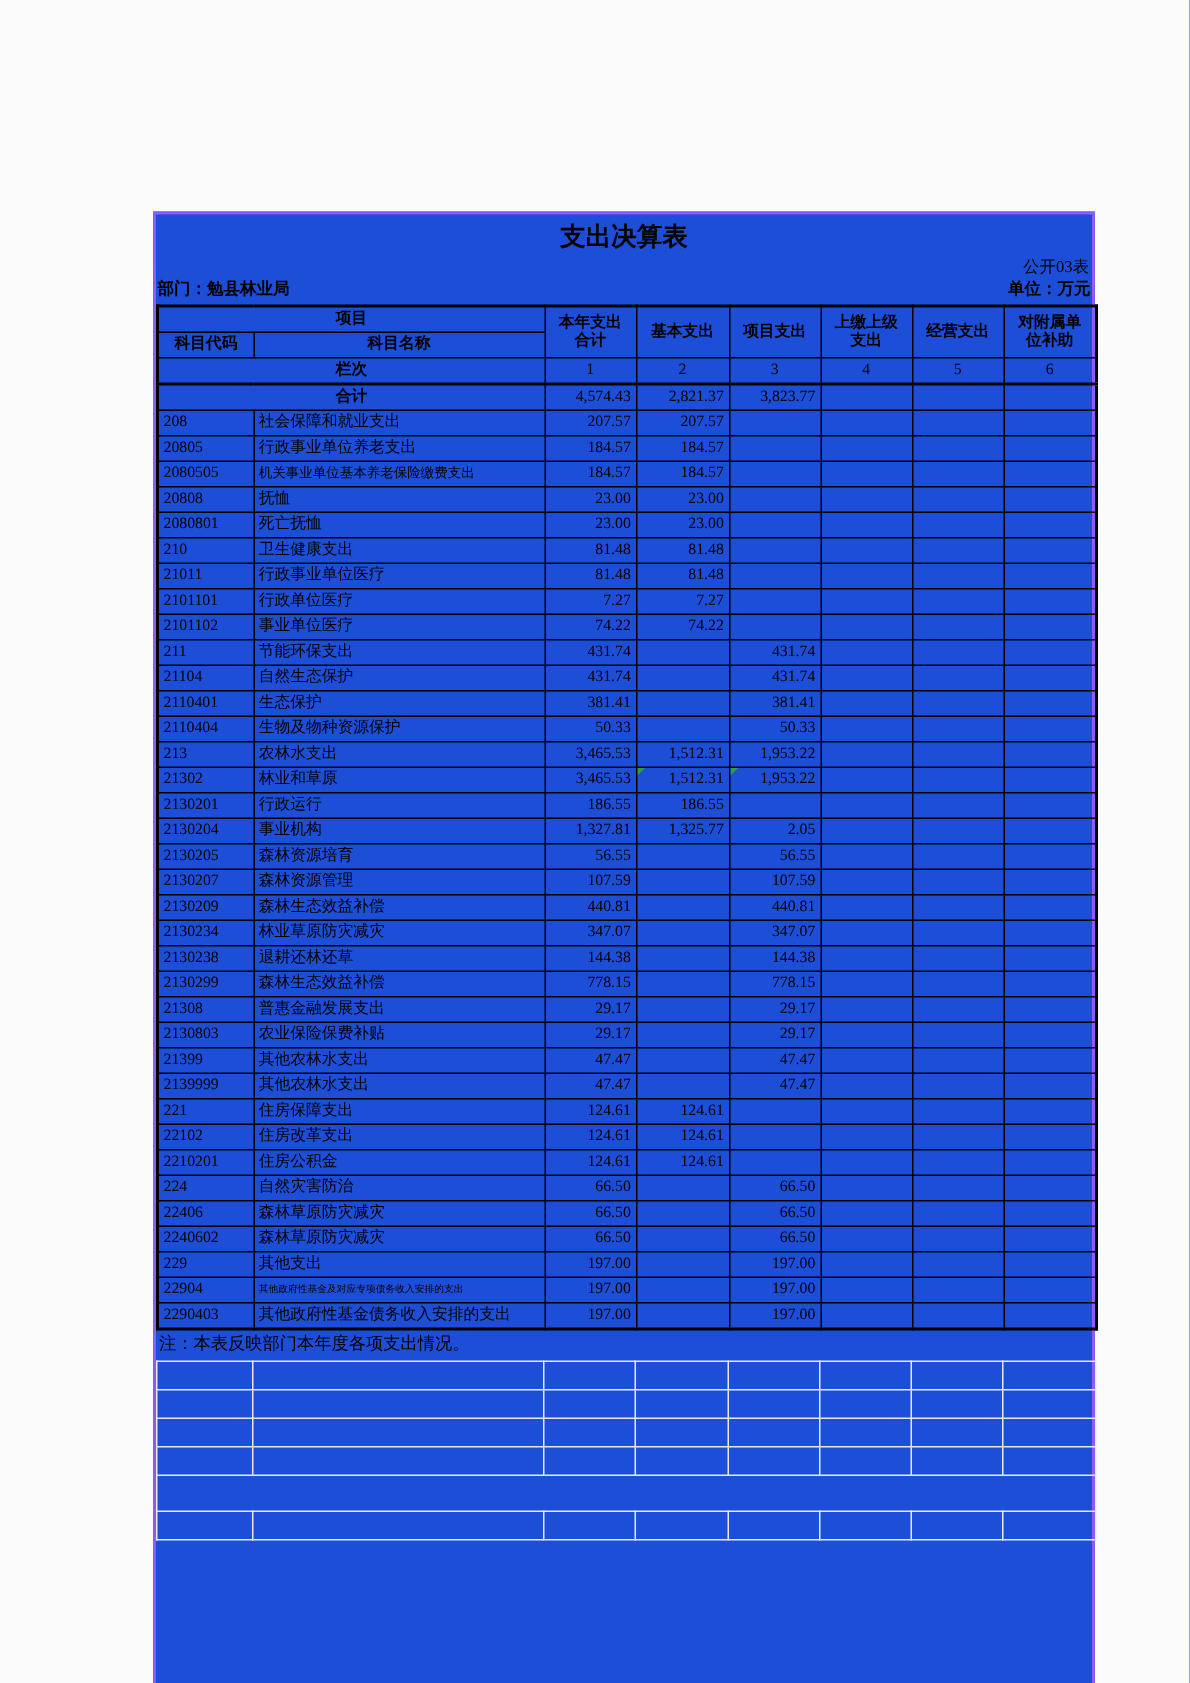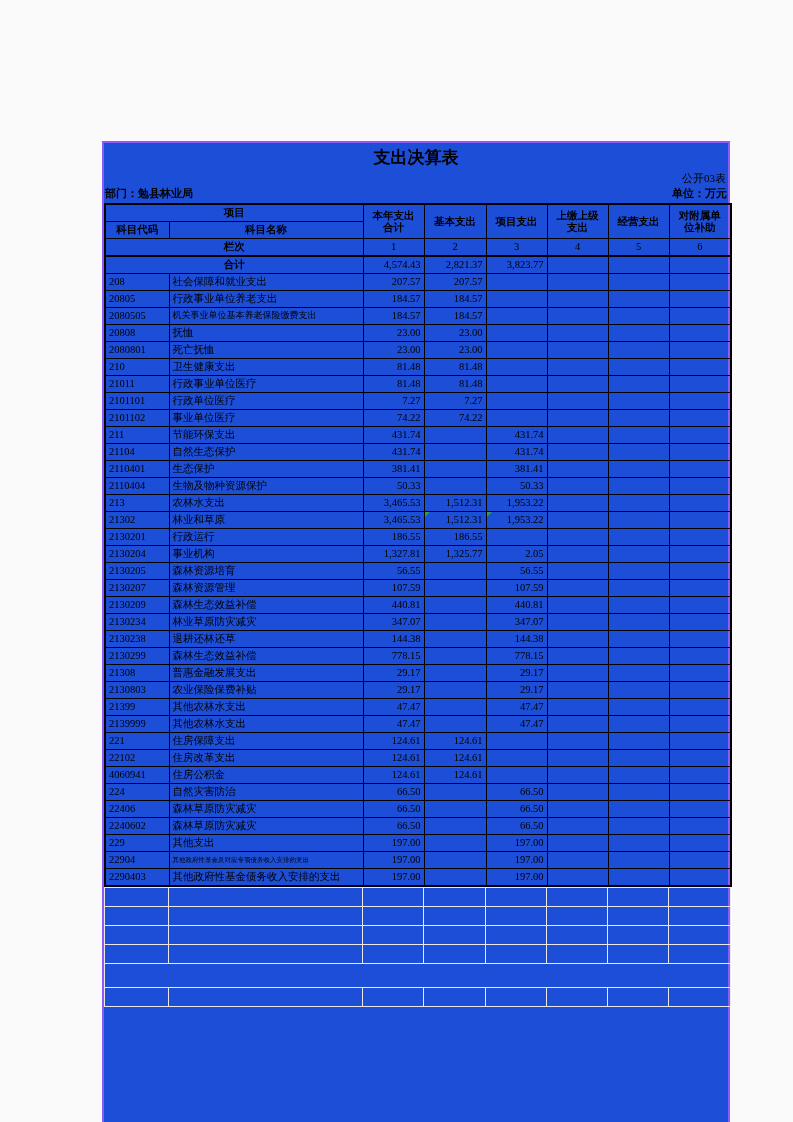--- a/index.html
+++ b/index.html
@@ -444,21 +444,21 @@
             <td class="name">住房改革支出</td>
             <td class="num">124.61</td>
             <td class="num">124.61</td>
             <td class="num"></td>
             <td class="num"></td>
             <td class="num"></td>
             <td class="num"></td>
           </tr>
 
           <tr>
-            <td class="code">4060941</td>
+            <td class="code">2210201</td>
             <td class="name">住房公积金</td>
             <td class="num">124.61</td>
             <td class="num">124.61</td>
             <td class="num"></td>
             <td class="num"></td>
             <td class="num"></td>
             <td class="num"></td>
           </tr>
 
           <tr>
@@ -522,20 +522,21 @@
             <td class="num">197.00</td>
             <td class="num"></td>
             <td class="num">197.00</td>
             <td class="num"></td>
             <td class="num"></td>
             <td class="num"></td>
           </tr>
         </tbody>
     </table>
 
+    <div class="note-line">注：本表反映部门本年度各项支出情况。</div>
 
     <table class="ghost">
       <colgroup>
         <col style="width:64px">
           <col style="width:194px">
           <col style="width:61px">
           <col style="width:62px">
         <col style="width:61px">
           <col style="width:61px">
           <col style="width:61px">

